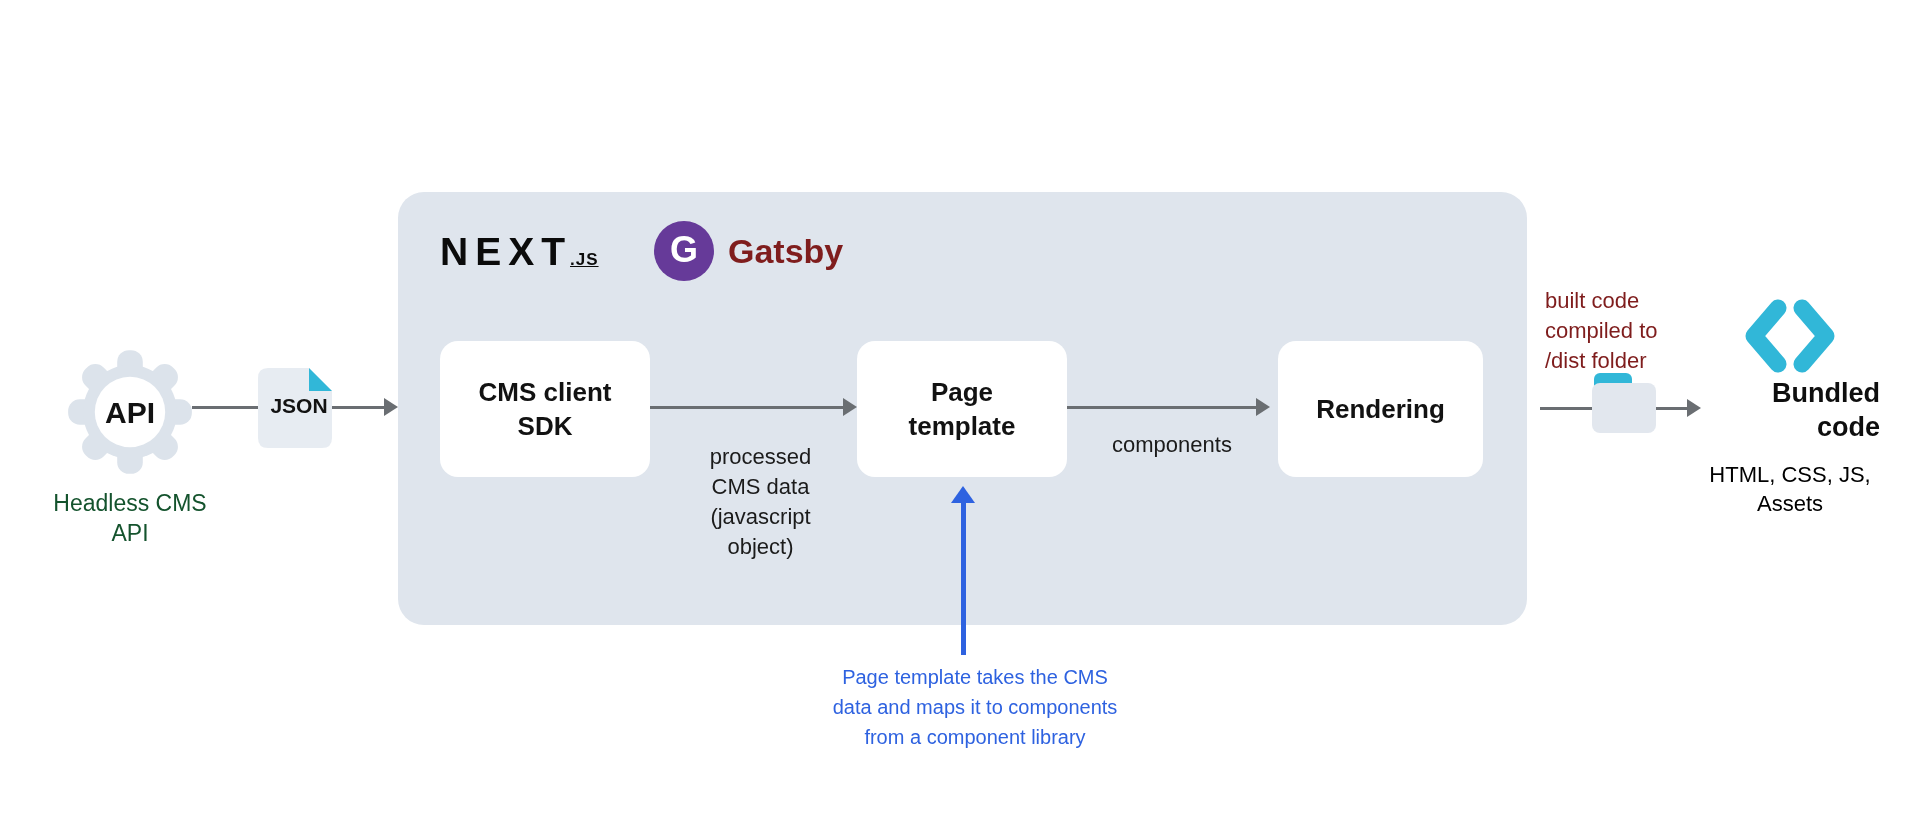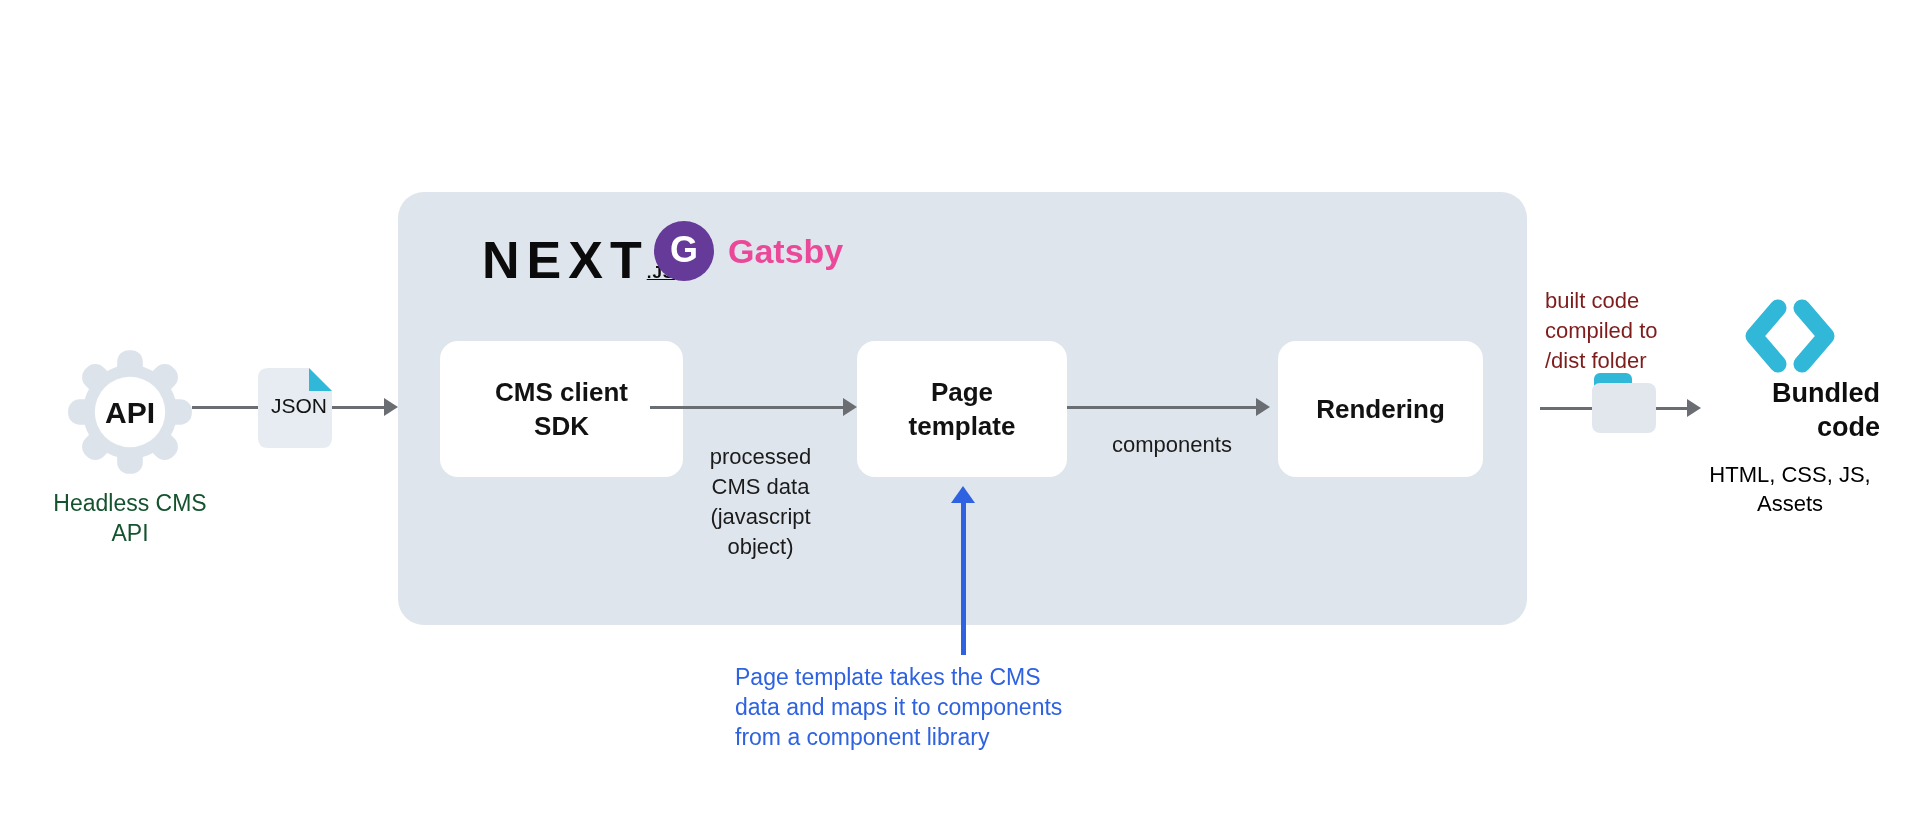--- a/index.html
+++ b/index.html
@@ -7,67 +7,67 @@
   .canvas{position:relative;width:1920px;height:816px;background:#ffffff;overflow:hidden;}
   .abs{position:absolute;}
 
   
   .gear-wrap{left:66px;top:348px;width:128px;height:128px;}
   .gear-label{left:66px;top:396px;width:128px;text-align:center;font-size:30px;font-weight:bold;color:#121212;}
   .api-caption{left:20px;top:488px;width:220px;text-align:center;font-size:23px;line-height:30px;font-weight:500;color:#14532d;}
 
   
   .json-file{left:258px;top:368px;width:74px;height:80px;}
-  .json-label{left:258px;top:394px;width:82px;text-align:center;font-size:21px;font-weight:normal;color:#121212;}
+  .json-label{left:258px;top:394px;width:82px;text-align:center;font-size:21px;font-weight:bold;color:#121212;}
 
   
   .hline{height:3px;background:#6a6e72;}
   .head-right{width:0;height:0;border-left:14px solid #6a6e72;border-top:9px solid transparent;border-bottom:9px solid transparent;}
   .arrow1-line{left:192px;top:406px;width:66px;}
   .arrow2-line{left:332px;top:406px;width:53px;}
   .arrow2-head{left:384px;top:398px;}
   .arrow3-line{left:650px;top:406px;width:194px;}
   .arrow3-head{left:843px;top:398px;}
   .arrow4-line{left:1067px;top:406px;width:190px;}
   .arrow4-head{left:1256px;top:398px;}
   .arrow5-line{left:1540px;top:407px;width:148px;}
   .arrow5-head{left:1687px;top:399px;}
 
   
   .container-box{left:398px;top:192px;width:1129px;height:433px;background:#dfe5ed;border-radius:26px;}
   .next-logo{left:440px;top:230px;display:flex;align-items:baseline;}
-  .next-main{font-size:52px;font-weight:600;letter-spacing:7px;color:#0b0b0b;margin-left:42px;}
+  .next-main{font-size:39px;font-weight:600;letter-spacing:7px;color:#0b0b0b;}
   .next-suffix{font-size:17px;font-weight:700;letter-spacing:1px;color:#0b0b0b;margin-left:-2px;text-decoration:underline;}
   .gatsby-logo{left:654px;top:221px;display:flex;align-items:center;gap:14px;}
   .gatsby-circle{width:60px;height:60px;border-radius:50%;background:#663a99;display:flex;align-items:center;justify-content:center;}
   .gatsby-g{color:#ffffff;font-size:36px;font-weight:bold;line-height:1;transform:translateY(-1px);}
-  .gatsby-text{font-size:34px;font-weight:bold;color:#ec4899;}
+  .gatsby-text{font-size:34px;font-weight:bold;color:#7f1d1d;}
 
   .node{background:#ffffff;border-radius:18px;display:flex;flex-direction:column;align-items:center;justify-content:center;
         font-size:26px;font-weight:bold;line-height:34px;color:#121212;text-align:center;}
-  .node-cms{left:440px;top:341px;width:243px;height:136px;}
+  .node-cms{left:440px;top:341px;width:210px;height:136px;}
   .node-page{left:857px;top:341px;width:210px;height:136px;}
   .node-render{left:1278px;top:341px;width:205px;height:136px;}
 
   .edge-label{font-size:22px;line-height:30px;text-align:center;color:#1b1b1b;}
   .edge1-label{left:683px;top:442px;width:155px;text-align:center;}
   .edge2-label{left:1097px;top:430px;width:150px;}
 
   
   .built-caption{left:1545px;top:286px;width:165px;text-align:left;font-size:22px;line-height:30px;color:#7f1d1d;}
   .folder-tab{left:1594px;top:373px;width:38px;height:20px;background:#31b7d8;border-radius:6px 6px 0 0;}
   .folder-body{left:1592px;top:383px;width:64px;height:50px;background:#e2e7ee;border-radius:8px;}
   .code-icon{left:1742px;top:298px;width:96px;height:76px;}
   .bundled-title{left:1700px;top:376px;width:180px;text-align:right;font-size:27px;font-weight:bold;line-height:34px;color:#0e0e0e;}
   .formats{left:1700px;top:460px;width:180px;text-align:center;font-size:22px;line-height:29px;color:#000000;}
 
   
   .blue-arrow-line{left:961px;top:502px;width:5px;height:153px;background:#2e62e0;}
   .blue-arrow-head{left:951px;top:486px;width:0;height:0;border-bottom:17px solid #2e62e0;border-left:12px solid transparent;border-right:12px solid transparent;}
-  .annotation{left:735px;top:662px;width:480px;font-size:23px;line-height:30px;font-weight:500;color:#2e62e0;}
+  .annotation{left:735px;top:662px;width:480px;text-align:center;font-size:20px;line-height:30px;font-weight:500;color:#2e62e0;}
 </style>
 </head>
 <body>
 
 <div class="canvas">
 
   <svg class="abs gear-wrap" viewBox="0 0 120 120">
     <g fill="#dce3eb">
       <rect x="48" y="2" width="24" height="116" rx="11"></rect>
       <rect x="48" y="2" width="24" height="116" rx="11" transform="rotate(45 60 60)"></rect>

